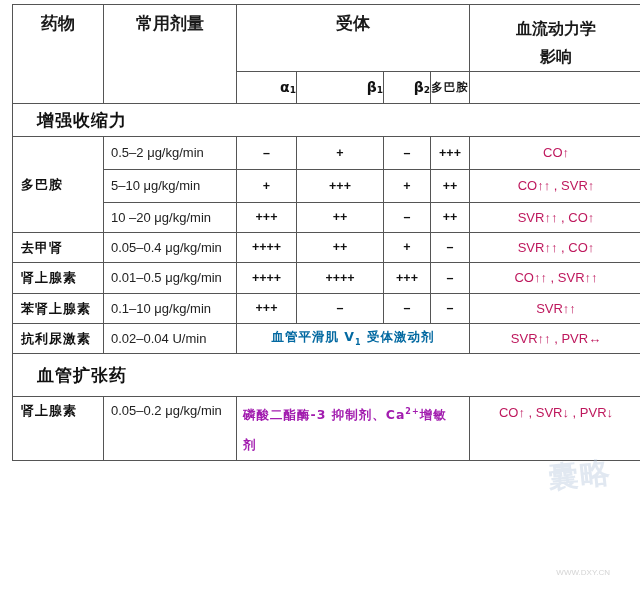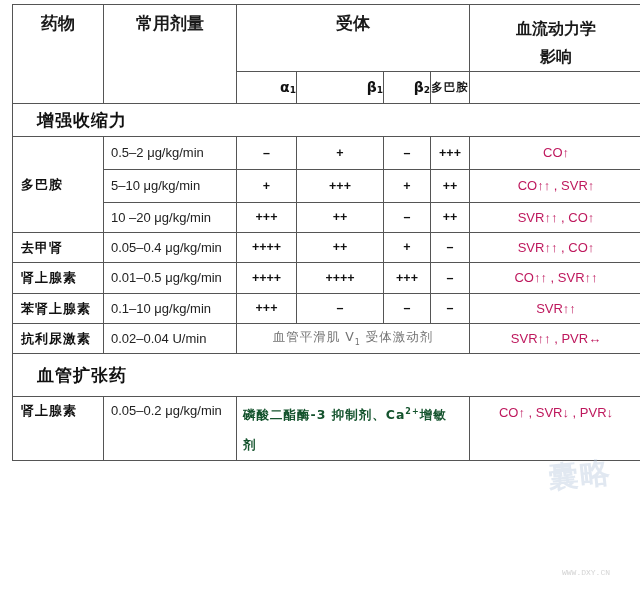--- a/index.html
+++ b/index.html
@@ -11,28 +11,28 @@
   .hdr { font-size: 17px; font-weight: bold; text-align: center; vertical-align: top; padding-top: 8px; color: #1a1a1a; }
   .hdr2 { font-size: 16px; line-height: 28px; padding-top: 10px; }
   .sub { text-align: right; font-size: 14px; font-weight: bold; }
   .sub small { font-size: 9px; font-weight: bold; vertical-align: -1px; }
   .sub-cn { font-size: 11.5px; font-weight: bold; letter-spacing: 1px; text-align: center; }
   .sect { padding-left: 24px; font-weight: bold; font-size: 17px; letter-spacing: 1px; }
   .drug { padding-left: 8px; font-weight: bold; letter-spacing: 1px; font-size: 13px; }
   .dose { padding-left: 7px; font-family: "Liberation Sans", sans-serif; font-size: 13px; color: #222; }
   .c { text-align: center; font-family: "Liberation Sans", sans-serif; font-weight: bold; font-size: 12.5px; }
   .eff { text-align: center; font-family: "Liberation Sans", sans-serif; font-size: 13px; color: #be185d; white-space: nowrap; }
-  .mech { text-align: center; font-weight: normal; font-size: 12.5px; letter-spacing: 1px; color: #737373; }
-  .mech-left { text-align: left; padding-left: 6px; font-weight: bold; font-size: 12.5px; letter-spacing: 1px; color: #14532d; line-height: 30px; vertical-align: top; }
+  .mech { text-align: center; font-weight: bold; font-size: 12.5px; letter-spacing: 1px; color: #0369a1; }
+  .mech-left { text-align: left; padding-left: 6px; font-weight: bold; font-size: 12.5px; letter-spacing: 1px; color: #a21caf; line-height: 30px; vertical-align: top; }
   .top { vertical-align: top; padding-top: 6px; }
   .dose2 { line-height: 30px; vertical-align: top; }
   sup { font-size: 8px; }
   .wm { position: absolute; right: 28px; top: 455px; font-size: 30px; color: rgba(170,190,215,0.35);
         font-weight: bold; letter-spacing: 2px; transform: rotate(-6deg); pointer-events: none; }
-  .wm2 { position: absolute; right: 30px; top: 568px; font-size: 8px; color: rgba(170,170,170,0.5); pointer-events: none; font-family: Liberation Mono, monospace; }
+  .wm2 { position: absolute; right: 30px; top: 568px; font-size: 8px; color: rgba(170,170,170,0.5); pointer-events: none; font-family: Liberation Sans, sans-serif; }
 </style>
 </head>
 <body>
 
 <div class="tbl">
 <table>
   <colgroup>
     <col style="width:91px">
     <col style="width:133px">
     <col style="width:60px">

